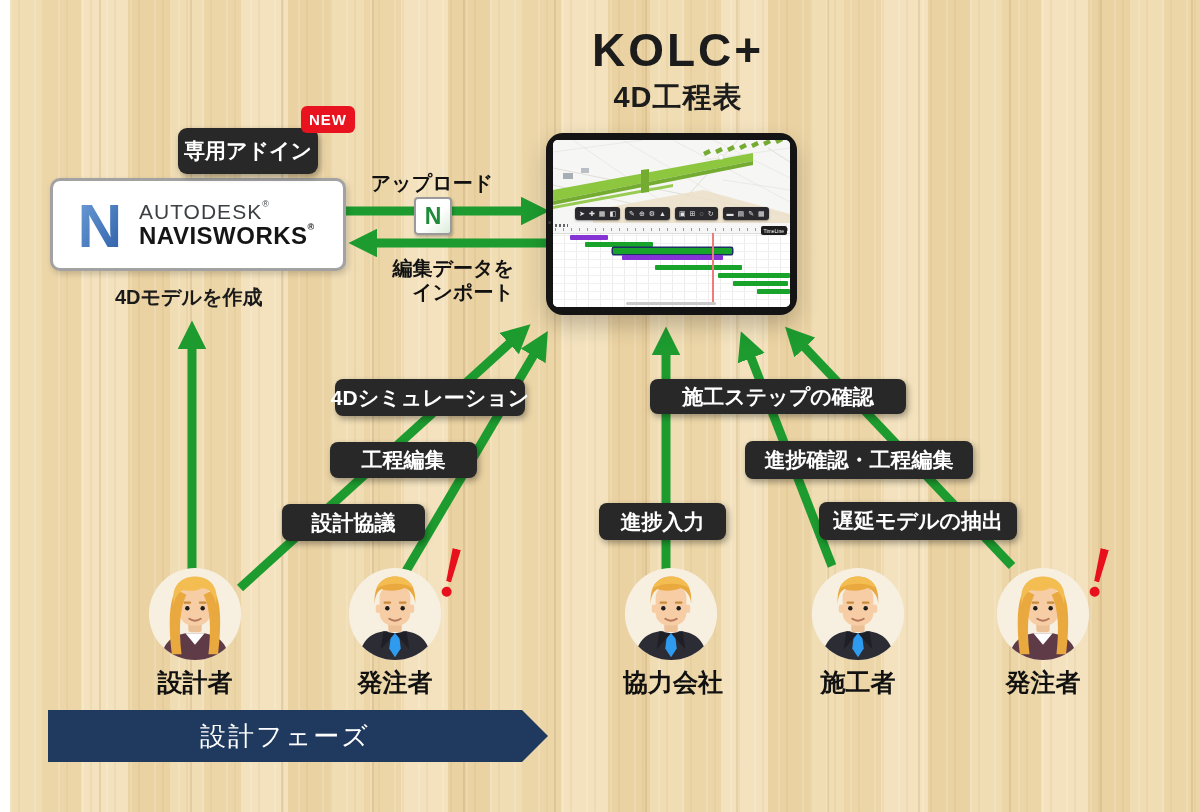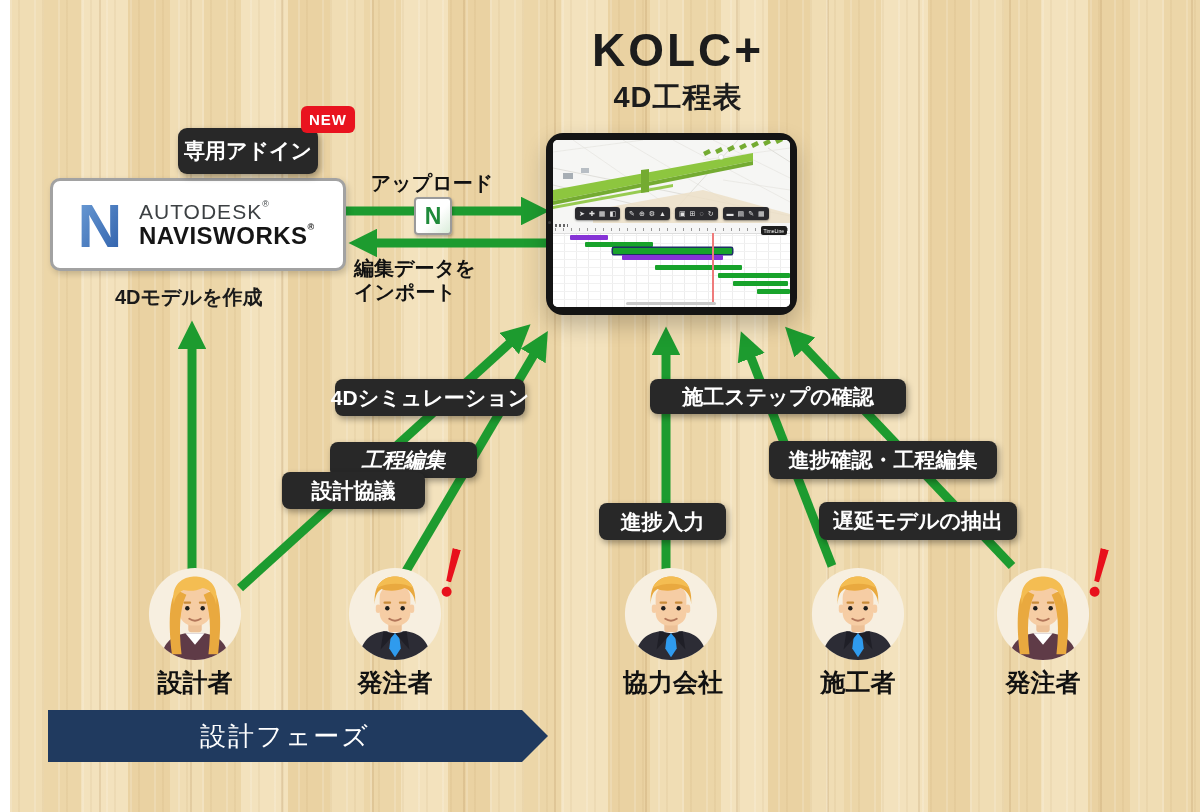--- a/index.html
+++ b/index.html
@@ -25,29 +25,29 @@
   #nav-logo{width:58px;height:66px;margin-left:18px;flex:0 0 auto;}
   #nav-words{margin-left:10px;line-height:1.1;}
   .autodesk-line{font-size:21px;color:#3c4043;letter-spacing:1px;font-weight:500;}
   .navisworks-line{font-size:24px;color:#151515;font-weight:800;letter-spacing:.5px;text-align:right;}
   .reg{font-size:9px;vertical-align:top;}
   #addin-box{position:absolute;left:168px;top:128px;width:140px;height:46px;background:var(--label_bg);border-radius:9px;color:#fff;font-size:21px;font-weight:700;display:flex;align-items:center;justify-content:center;z-index:5;box-shadow:2px 3px 6px rgba(0,0,0,.35);}
   #new-badge{position:absolute;left:291px;top:106px;width:54px;height:27px;background:var(--badge_red);border-radius:6px;color:#fff;font-size:15px;font-weight:800;display:flex;align-items:center;justify-content:center;z-index:6;letter-spacing:1px;}
   #nav-caption{position:absolute;left:105px;top:284px;font-size:20px;font-weight:700;color:#1a1a1a;z-index:3;}
   
   #upload-label{position:absolute;left:347px;top:170px;width:150px;text-align:center;font-size:20px;font-weight:600;color:#111;z-index:4;}
-  #import-label{position:absolute;left:344px;top:256px;width:160px;text-align:left;font-size:20px;font-weight:600;color:#111;z-index:4;line-height:1.2;}
+  #import-label{position:absolute;left:344px;top:256px;width:160px;text-align:right;font-size:20px;font-weight:600;color:#111;z-index:4;line-height:1.2;}
   #file-icon{position:absolute;left:404px;top:197px;width:34px;height:34px;background:linear-gradient(135deg,#ffffff 55%,#d9ecd9);border:2px solid #9a9a9a;border-radius:4px;z-index:4;display:flex;align-items:center;justify-content:center;font-size:23px;font-weight:800;color:var(--file_n_green);box-shadow:1px 2px 3px rgba(0,0,0,.25);}
   
   .flowlabel{position:absolute;background:var(--label_bg);color:#fff;font-weight:700;font-size:21px;display:flex;align-items:center;justify-content:center;border-radius:8px;box-shadow:2px 3px 6px rgba(0,0,0,.35);z-index:5;white-space:nowrap;}
   #fl-sim{left:325px;top:379px;width:190px;height:37px;}
-  #fl-edit{left:320px;top:442px;width:147px;height:36px;font-style:italic;}
-  #fl-council{left:272px;top:472px;width:143px;height:37px;}
+  #fl-edit{left:320px;top:442px;width:147px;height:36px;}
+  #fl-council{left:272px;top:504px;width:143px;height:37px;}
   #fl-step{left:640px;top:379px;width:256px;height:35px;}
-  #fl-pedit{left:759px;top:441px;width:228px;height:38px;}
+  #fl-pedit{left:735px;top:441px;width:228px;height:38px;}
   #fl-pinput{left:589px;top:503px;width:127px;height:37px;}
   #fl-delay{left:809px;top:502px;width:198px;height:38px;}
   
   .actor{position:absolute;width:96px;text-align:center;z-index:3;}
   .actor .avatar{display:block;width:96px;height:96px;}
   .actor .actor-label{display:block;margin-top:4px;font-size:25px;font-weight:800;color:#111;white-space:nowrap;}
   .alert-mark{display:none;position:absolute;right:-20px;top:-18px;width:26px;height:52px;transform:rotate(14deg);}
   .alert-mark::before{content:"";position:absolute;left:8px;top:0;width:11px;height:34px;background:var(--alert_red);clip-path:polygon(12% 0,88% 0,72% 100%,28% 100%);}
   .alert-mark::after{content:"";position:absolute;left:9px;top:39px;width:10px;height:10px;border-radius:50%;background:var(--alert_red);}
   #actor-1{left:137px;top:566px;} #actor-2{left:337px;top:566px;} #actor-3{left:613px;top:566px;} #actor-4{left:800px;top:566px;} #actor-5{left:985px;top:566px;}

